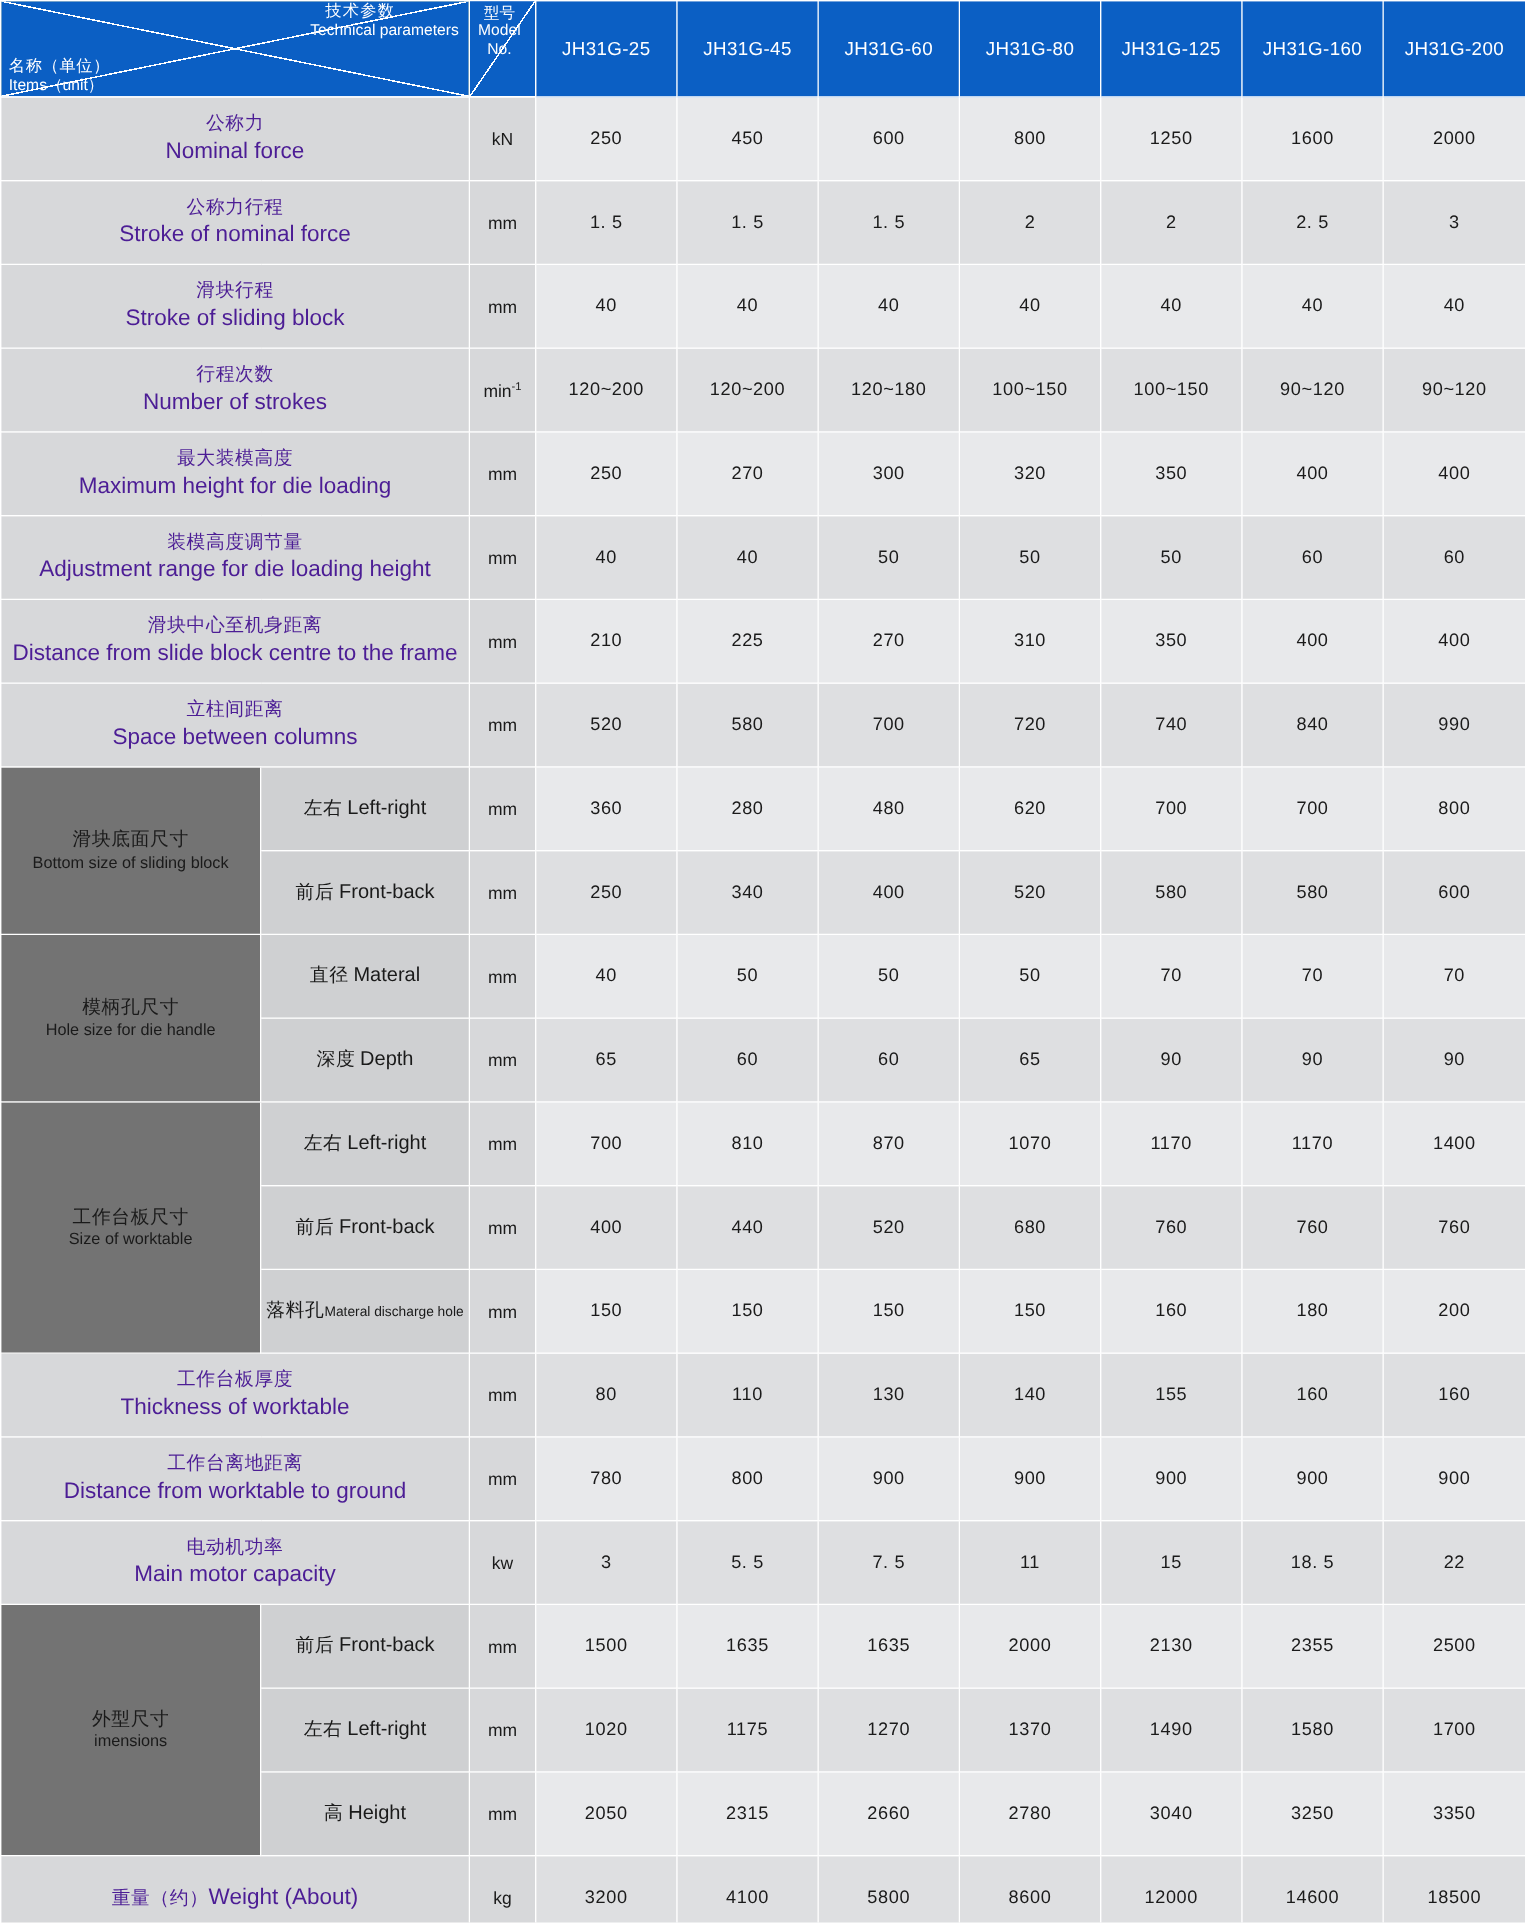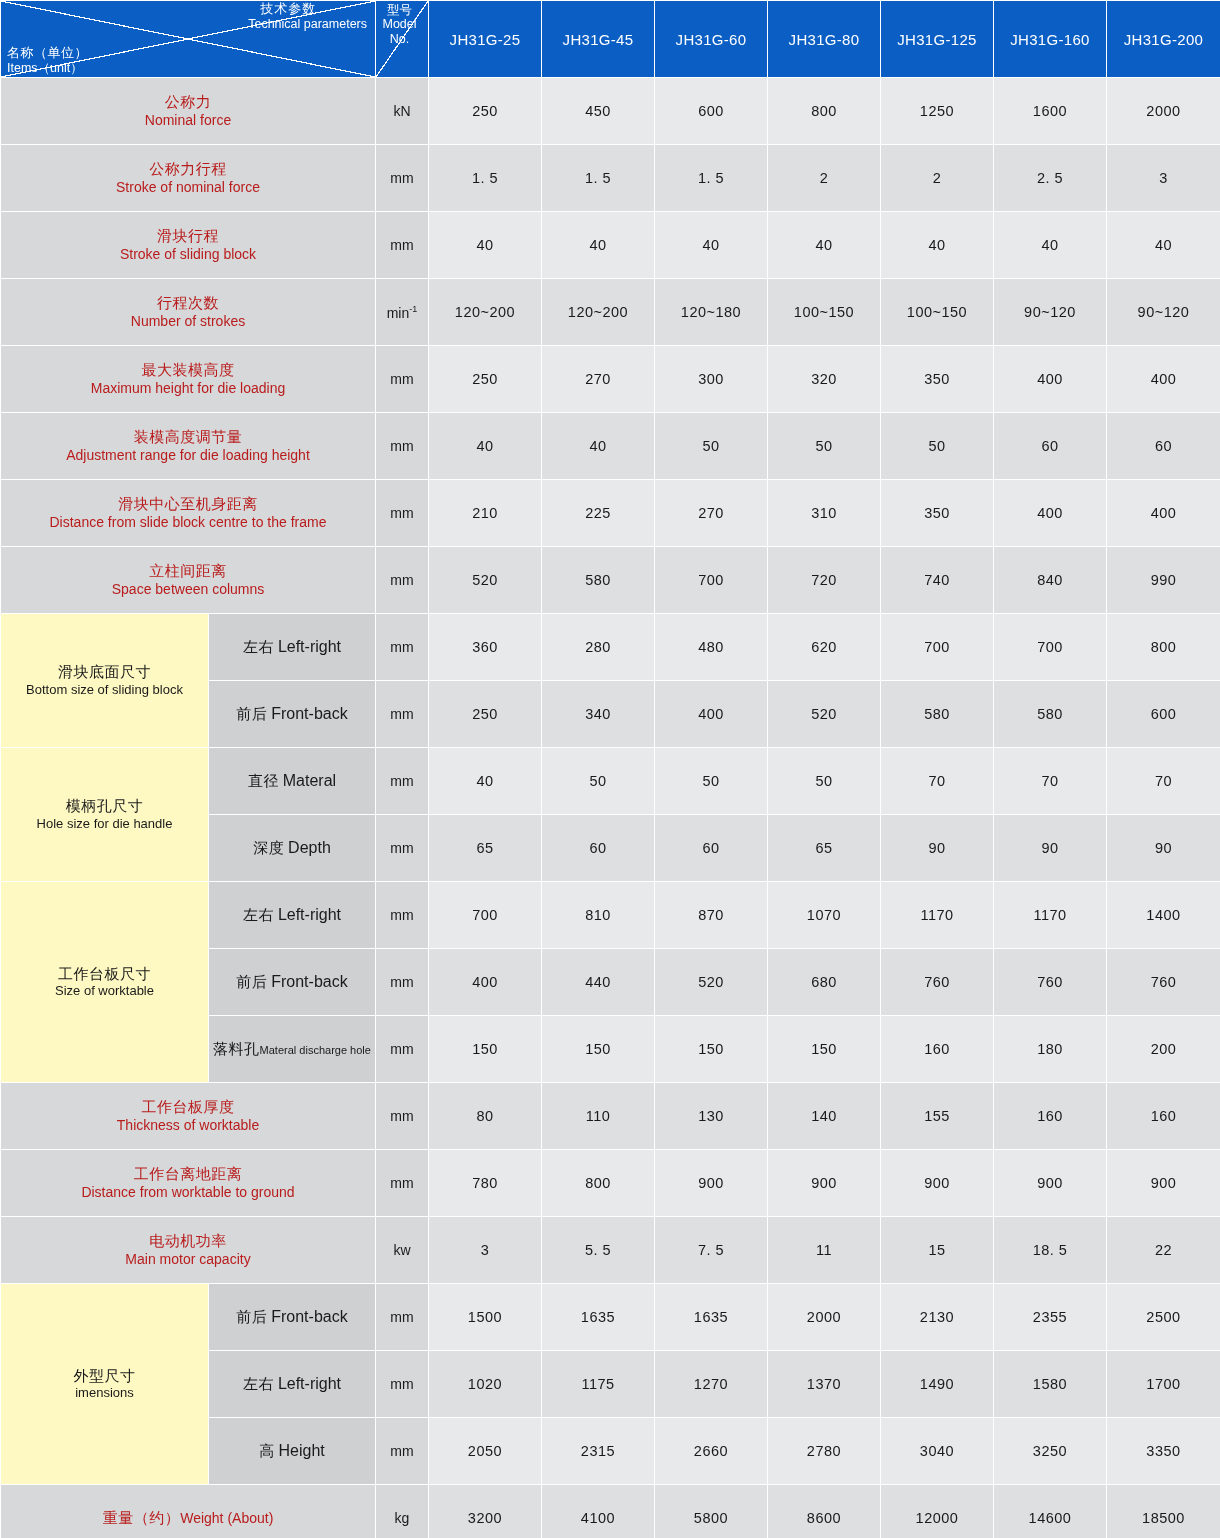--- a/index.html
+++ b/index.html
@@ -95,25 +95,25 @@
     color: #fff;
     font-size: 12.5px;
     line-height: 1.15;
     text-align: center;
   }
   
   .item-cell {
     background: #d7d8da;
     text-align: left;
     padding-left: 12px;
-    color: #b91c1c;
+    color: #4c1d95;
     line-height: 1.25;
   }
   .item-cell .cn { font-size: 15px; letter-spacing: 0.5px; display: block; }
-  .item-cell .en { font-size: 14px; display: block; }
+  .item-cell .en { font-size: 18px; display: block; }
   .item-cell.ctr { text-align: center; padding-left: 0; }
   .sub-cell {
     background: #cfd0d2;
     color: #1a1a1a;
     font-size: 14px;
     line-height: 1.25;
   }
   .sub-cell .cn { font-size: 15px; letter-spacing: 0.5px; }
   .sub-cell .en { font-size: 16px; }
   .sub-cell .small { font-size: 11px; }
@@ -124,21 +124,21 @@
   }
   .unit-cell sup { font-size: 9px; }
   .val-cell {
     background: #e8e9eb;
     font-size: 14.5px;
     color: #1a1a1a;
     letter-spacing: 0.5px;
   }
   .val-cell.alt { background: #dedfe1; }
   .group-cell {
-    background: #fef9c3;
+    background: #737373;
     color: #1a1a1a;
     line-height: 1.3;
   }
   .group-cell .cn { font-size: 15px; letter-spacing: 0.5px; display:block; }
   .group-cell .en { font-size: 13px; display: block; }
   .sub-two { line-height: 1.2; }
 </style>
 </head>
 <body>
 

